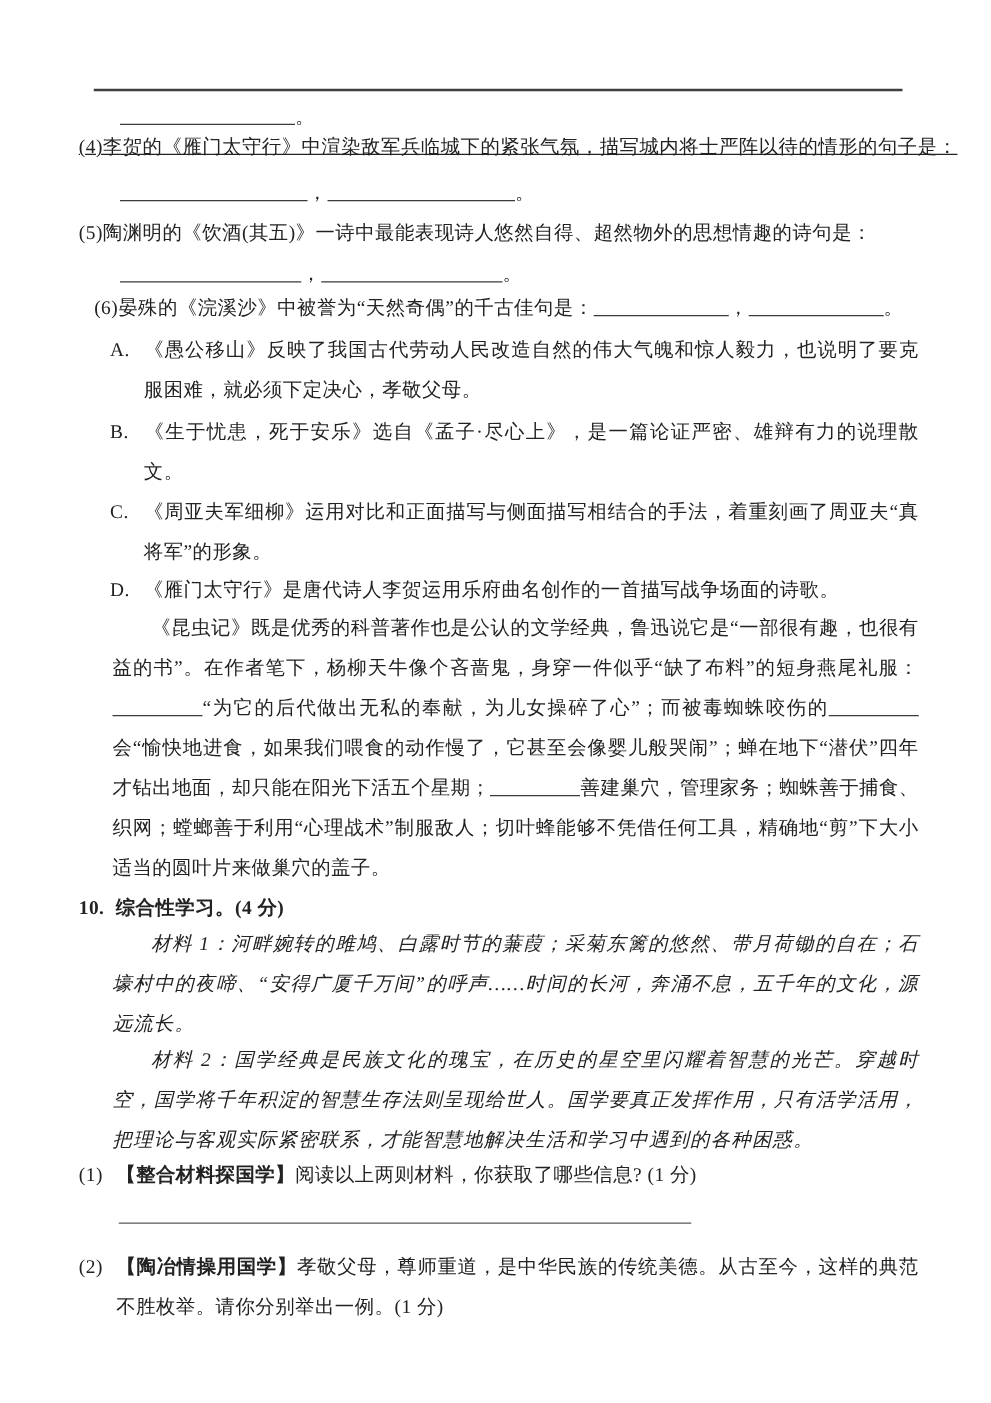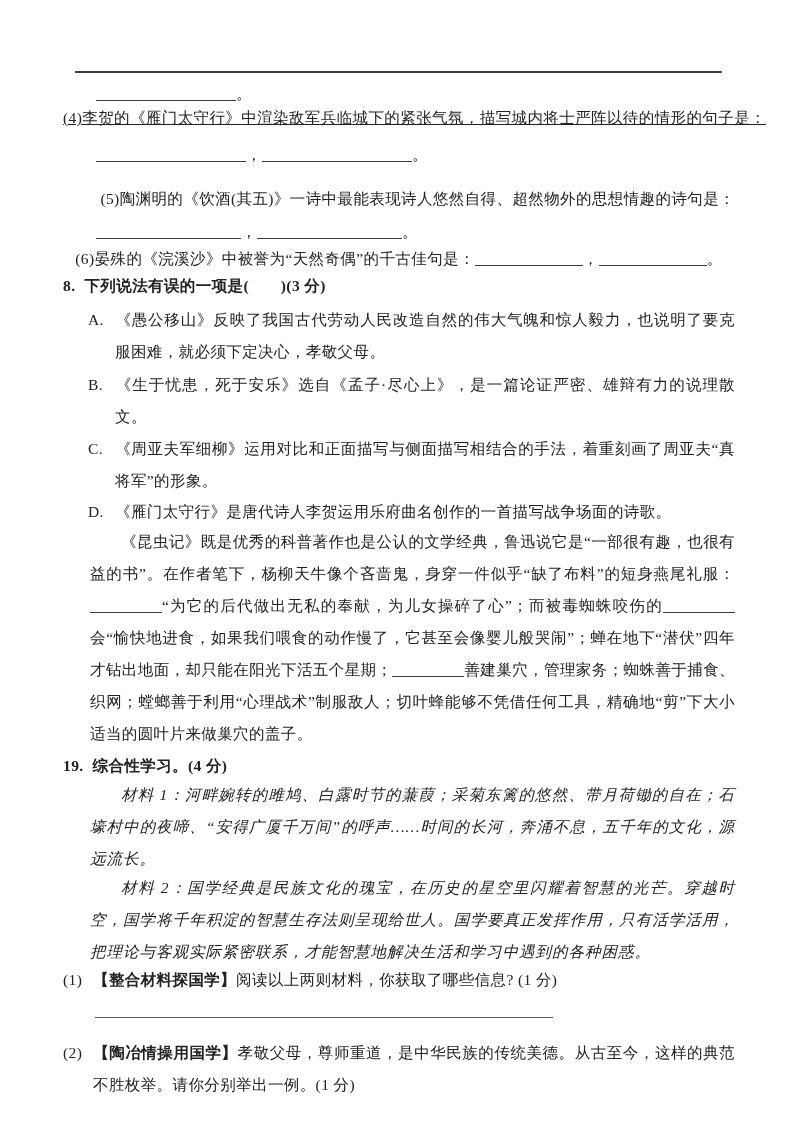--- a/index.html
+++ b/index.html
@@ -44,21 +44,21 @@
   }
   .answer-line {
     margin-left:32px;
     width:458px;
     border-bottom:1px solid #5a5a5a;
   }
   
   #b-blank3 { margin-top:5px; }
   #b-i4     { margin-top:-8px;text-decoration:underline; }
   #b-i4b    { margin-top:5px; }
-  #b-i5     { margin-top:12px;text-align:right; }
+  #b-i5     { margin-top:0; }
   #b-i5b    { margin-top:1px; }
   #b-i6     { margin-top:-5px;text-align:center; }
   #b-q8h    { margin-top:-5px; }
   #b-optA   { margin-top:2px; }
   #b-optB   { margin-top:1px; }
   #b-optC   { margin-top:0; }
   #b-optD   { margin-top:-1px; }
   #b-q9h    { margin-top:-3px; }
   #b-q9p    { margin-top:-2px; }
   #b-q10h   { margin-top:0; }
@@ -80,42 +80,39 @@
   <p class="line" id="b-i4">(4)李贺的《雁门太守行》中渲染敌军兵临城下的紧张气氛，描写城内将士严阵以待的情形的句子是：</p>
 
   <div class="line indent-left" id="b-i4b"><span class="blank" style="width: 150px;"></span><span>，</span><span class="blank" style="width: 150px;"></span><span>。</span></div>
 
   <p class="line" id="b-i5">(5)陶渊明的《饮酒(其五)》一诗中最能表现诗人悠然自得、超然物外的思想情趣的诗句是：</p>
 
   <div class="line indent-left" id="b-i5b"><span class="blank" style="width: 145px;"></span><span>，</span><span class="blank" style="width: 145px;"></span><span>。</span></div>
 
   <div class="line" id="b-i6"><span>(6)晏殊的《浣溪沙》中被誉为“天然奇偶”的千古佳句是：</span><span class="blank" style="width: 108px;"></span><span>，</span><span class="blank" style="width: 108px;"></span><span>。</span></div>
 
-  <p class="line heading" id="b-q8h">
-    <span class="qnum">8.</span><span>下列说法有误的一项是(　　)(3 分)</span>
-  </p>
 
   <div class="option" id="b-optA">
     <span class="opt-label">A.</span><span>《愚公移山》反映了我国古代劳动人民改造自然的伟大气魄和惊人毅力，也说明了要克服困难，就必须下定决心，孝敬父母。</span>
   </div>
   <div class="option" id="b-optB">
     <span class="opt-label">B.</span><span>《生于忧患，死于安乐》选自《孟子·尽心上》，是一篇论证严密、雄辩有力的说理散文。</span>
   </div>
   <div class="option" id="b-optC">
     <span class="opt-label">C.</span><span>《周亚夫军细柳》运用对比和正面描写与侧面描写相结合的手法，着重刻画了周亚夫“真将军”的形象。</span>
   </div>
   <div class="option" id="b-optD">
     <span class="opt-label">D.</span><span>《雁门太守行》是唐代诗人李贺运用乐府曲名创作的一首描写战争场面的诗歌。</span>
   </div>
 
 
   <div class="para indent2" id="b-q9p"><span>《昆虫记》既是优秀的科普著作也是公认的文学经典，鲁迅说它是“一部很有趣，也很有益的书”。在作者笔下，杨柳天牛像个吝啬鬼，身穿一件似乎“缺了布料”的短身燕尾礼服：</span><span class="blank" style="width: 72px;"></span><span>“为它的后代做出无私的奉献，为儿女操碎了心”；而被毒蜘蛛咬伤的</span><span class="blank" style="width: 72px;"></span><span>会“愉快地进食，如果我们喂食的动作慢了，它甚至会像婴儿般哭闹”；蝉在地下“潜伏”四年才钻出地面，却只能在阳光下活五个星期；</span><span class="blank" style="width: 72px;"></span><span>善建巢穴，管理家务；蜘蛛善于捕食、织网；螳螂善于利用“心理战术”制服敌人；切叶蜂能够不凭借任何工具，精确地“剪”下大小适当的圆叶片来做巢穴的盖子。</span></div>
 
   <p class="line heading" id="b-q10h">
-    <span class="qnum">19.</span><span>综合性学习。(4 分)</span>
+    <span class="qnum">10.</span><span>综合性学习。(4 分)</span>
   </p>
 
   <div class="para indent2 kaiti" id="b-m1">材料 1：河畔婉转的雎鸠、白露时节的蒹葭；采菊东篱的悠然、带月荷锄的自在；石壕村中的夜啼、“安得广厦千万间”的呼声……时间的长河，奔涌不息，五千年的文化，源远流长。</div>
 
   <div class="para indent2 kaiti" id="b-m2">材料 2：国学经典是民族文化的瑰宝，在历史的星空里闪耀着智慧的光芒。穿越时空，国学将千年积淀的智慧生存法则呈现给世人。国学要真正发挥作用，只有活学活用，把理论与客观实际紧密联系，才能智慧地解决生活和学习中遇到的各种困惑。</div>
 
   <div class="para hang-sub" id="b-s1"><span class="sub-marker">(1)</span><span class="bold">【整合材料探国学】</span><span>阅读以上两则材料，你获取了哪些信息? (1 分)</span></div>
 
   <div class="answer-line" id="b-ans1"></div>
 

